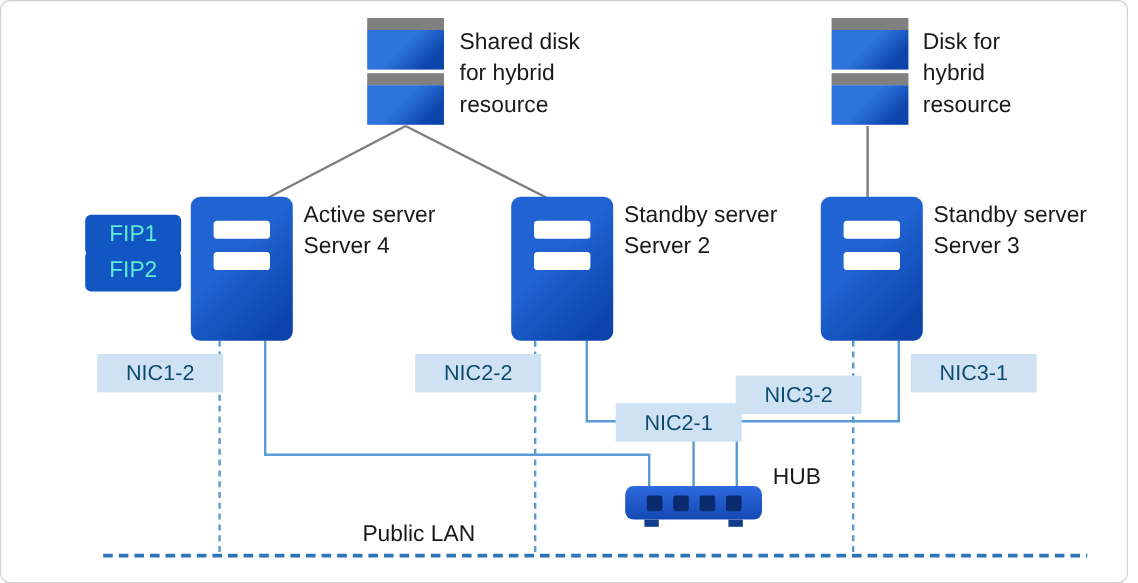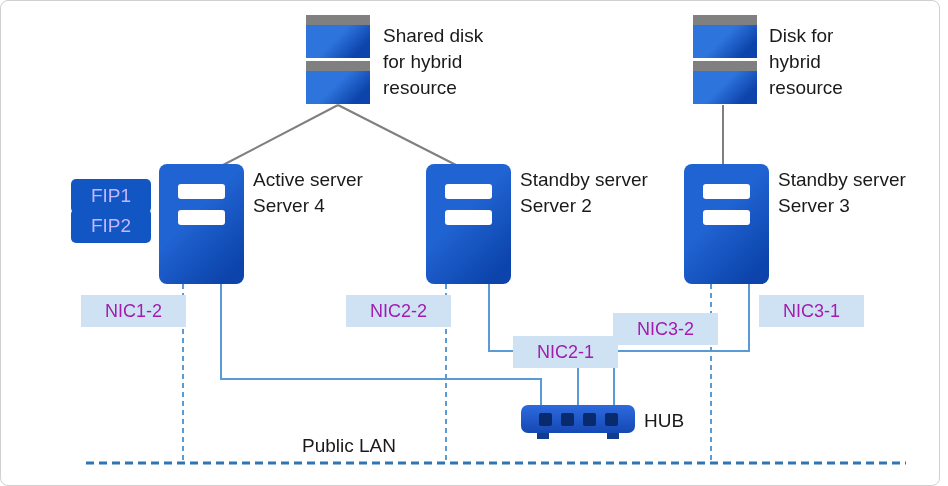--- a/index.html
+++ b/index.html
@@ -53,29 +53,29 @@
   .disk .cap { width: 64px; height: 10px; background: #808080; }
   .disk .body {
     width: 64px; height: 33px;
     background: linear-gradient(135deg, #2e74dd 45%, #0c44ab 82%);
   }
   
   .fip {
     width: 80px; height: 34px;
     border-radius: 5px;
     background: #1256c4;
-    color: #c4b5fd;
+    color: #5eead4;
     font-size: 19px;
     display: flex; align-items: center; justify-content: center;
   }
   
   .nic {
     width: 105px; height: 32px;
     background: #cfe2f3;
-    color: #a21caf;
+    color: #0c4a6e;
     font-size: 18px;
     display: flex; align-items: center; justify-content: center;
   }
   
   .hub {
     width: 114px; height: 34px;
   }
   .hub-body {
     position: absolute;
     left: 0; top: 0;
@@ -187,17 +187,17 @@
     <div class="hub-body"></div>
     <div class="hub-ports">
       <div class="hub-port"></div>
       <div class="hub-port"></div>
       <div class="hub-port"></div>
       <div class="hub-port"></div>
     </div>
     <div class="hub-foot left"></div>
     <div class="hub-foot right"></div>
   </div>
-  <div class="label" style="left:643px; top:407px;">HUB</div>
+  <div class="label" style="left:643px; top:384px;">HUB</div>
 
   <div class="label" style="left:293px; top:432px; width:110px; text-align:center;">Public LAN</div>
 
 </div>
 
 </body></html>

